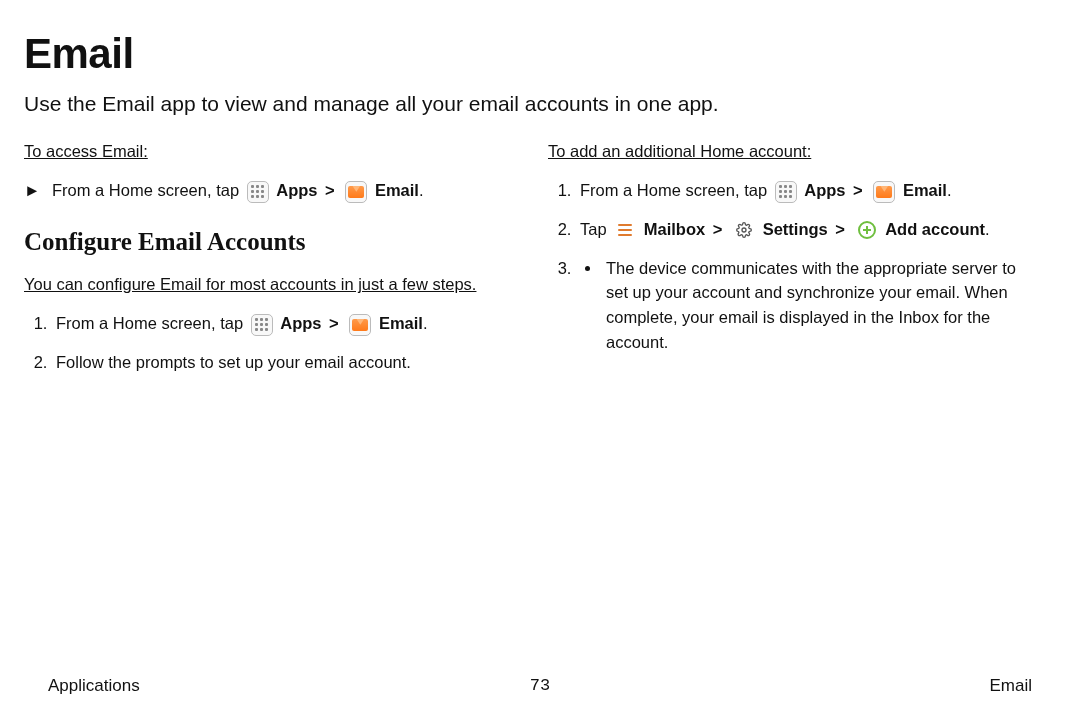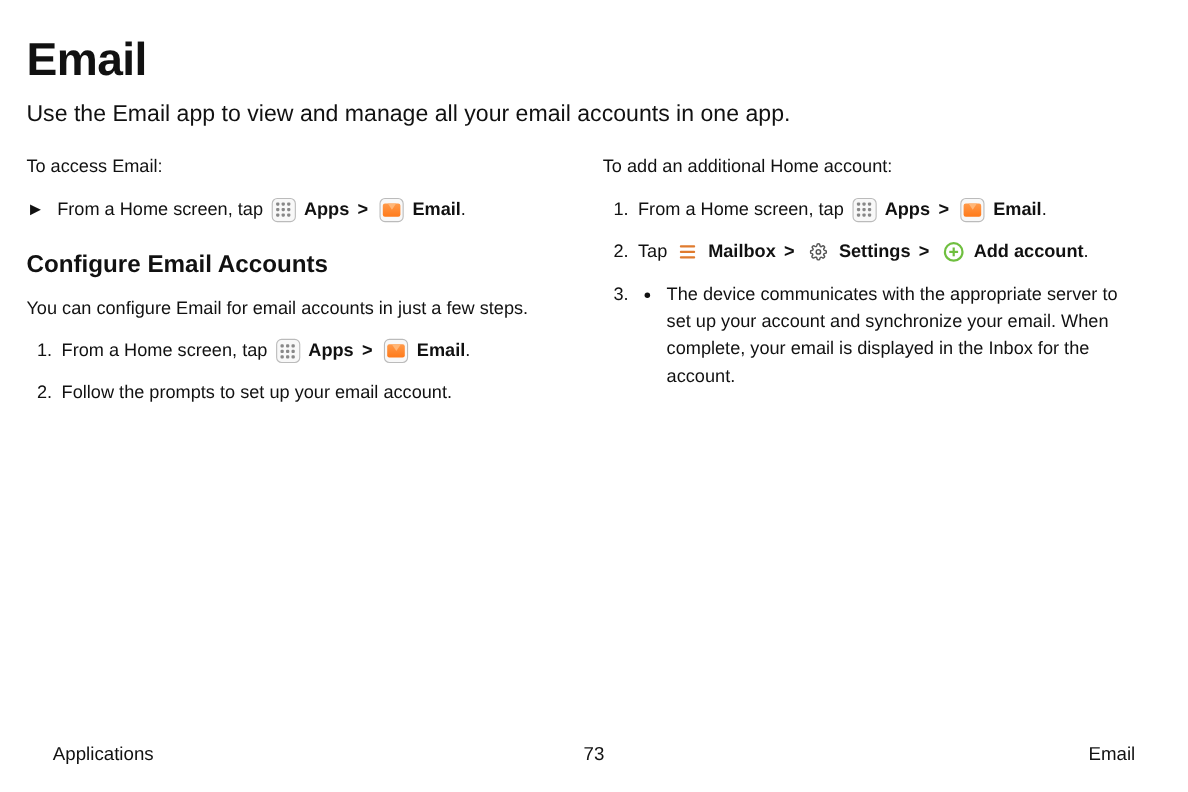--- a/index.html
+++ b/index.html
@@ -2,22 +2,22 @@
 <html><head>
 <meta charset="utf-8">
 <style>
   * { box-sizing: border-box; margin: 0; padding: 0; }
   html, body { width: 1080px; height: 720px; background: #fff; font-family: Arial, Helvetica, sans-serif; color: #111; }
   .page { padding: 30px 48px 20px 24px; height: 100%; position: relative; }
   h1 { font-size: 42px; font-weight: 900; letter-spacing: -0.5px; margin-bottom: 12px; }
   .intro { font-size: 21px; font-weight: 400; margin-bottom: 22px; line-height: 1.3; }
   .columns { display: flex; gap: 40px; }
   .col { flex: 1; font-size: 16.5px; line-height: 1.5; }
-  .para { margin-bottom: 14px; }
-  h2 { font-size: 22px; font-weight: 800; margin-top: 20px; margin-bottom: 12px; }
+  .para { margin-bottom: 14px; text-decoration: underline; }
+  h2 { font-size: 25px; font-weight: 800; margin-top: 20px; margin-bottom: 12px; font-family: Liberation Serif, serif; }
   ol { list-style: decimal; padding-left: 28px; }
   ol li { margin-bottom: 14px; padding-left: 4px; }
   ul.sub { list-style: disc; padding-left: 22px; margin-top: 10px; }
   ul.sub li { margin-bottom: 10px; }
   .arrow-item { display: flex; margin-bottom: 14px; }
   .arrow-bullet { width: 28px; flex-shrink: 0; }
   .bold { font-weight: 800; }
   .caret { font-weight: 800; margin: 0 3px; }
   .icon { display: inline-flex; align-items: center; justify-content: center; width: 22px; height: 22px; border-radius: 5px; margin: 0 3px; vertical-align: middle; border: 1px solid #bbb; background: #f8f8f8; position: relative; }
   .icon.no-border { border: none; background: transparent; }
@@ -25,21 +25,21 @@
   .apps-grid span { width: 3px; height: 3px; background: #888; border-radius: 1px; }
   .email-env { width: 16px; height: 12px; background: linear-gradient(180deg,#ff9a4a,#ff7a1a); border-radius: 2px; position: relative; overflow: hidden; }
   .email-env::before { content:""; position:absolute; top:-6px; left:0; right:0; height:12px; background:#ffb677; clip-path: polygon(0 0,100% 0,50% 100%); }
   .ham { display:flex; flex-direction:column; gap:3px; }
   .ham span { display:block; width:14px; height:2px; background:#e07b2e; border-radius:1px; }
   .gear { width:16px; height:16px; }
   .plus-circle { width:18px; height:18px; border:2px solid #6fbf3f; border-radius:50%; display:flex; align-items:center; justify-content:center; }
   .plus-circle::before { content:""; position:absolute; width:8px; height:2px; background:#6fbf3f; }
   .plus-circle::after { content:""; position:absolute; width:2px; height:8px; background:#6fbf3f; }
   .footer { position: absolute; bottom: 24px; left: 48px; right: 48px; display: flex; justify-content: space-between; font-size: 17px; color: #111; margin-top: 40px; }
-  .footer .center { position:absolute; left:50%; transform:translateX(-50%); }
+  .footer .center { position:absolute; left:50%; transform:translateX(-50%);font-family:Liberation Mono, monospace; }
 </style>
 </head>
 <body>
 
 <div class="page">
   <h1>Email</h1>
   <p class="intro">Use the Email app to view and manage all your email accounts in one app.</p>
 
   <div class="columns">
 
@@ -66,21 +66,21 @@
           <span class="bold">Apps</span>
           <span class="caret">&gt;</span>
           <span class="icon">
               <span class="email-env"></span>
             </span>
           <span class="bold">Email</span><span>.</span>
         </span>
       </div>
 
       <h2>Configure Email Accounts</h2>
-      <p class="para">You can configure Email for email accounts in just a few steps.</p>
+      <p class="para">You can configure Email for most accounts in just a few steps.</p>
 
       <ol>
         <li>
           <span>From a Home screen, tap </span>
           <span class="icon">
               <span class="apps-grid">
                 <span></span>
                 <span></span>
                 <span></span>
                 <span></span>

